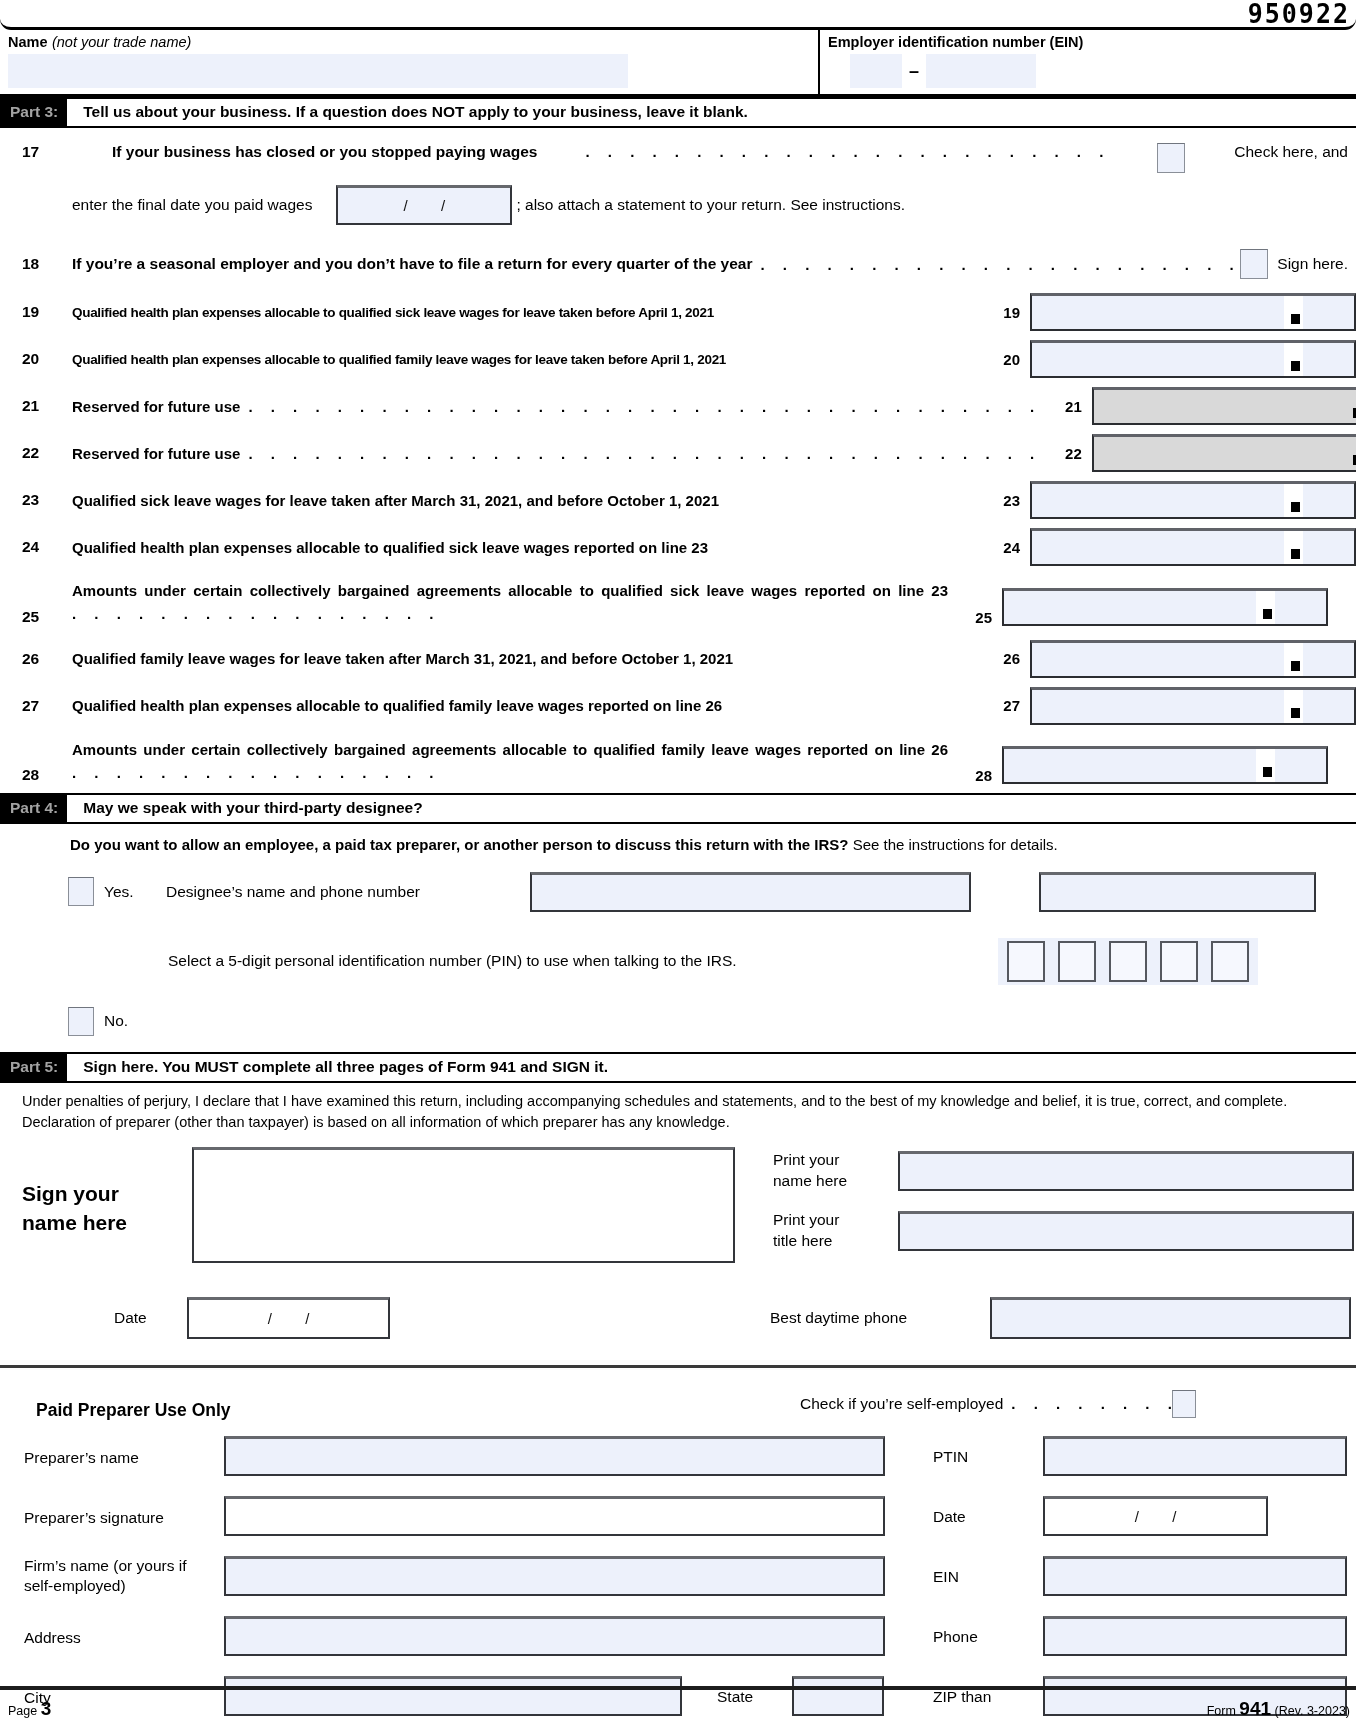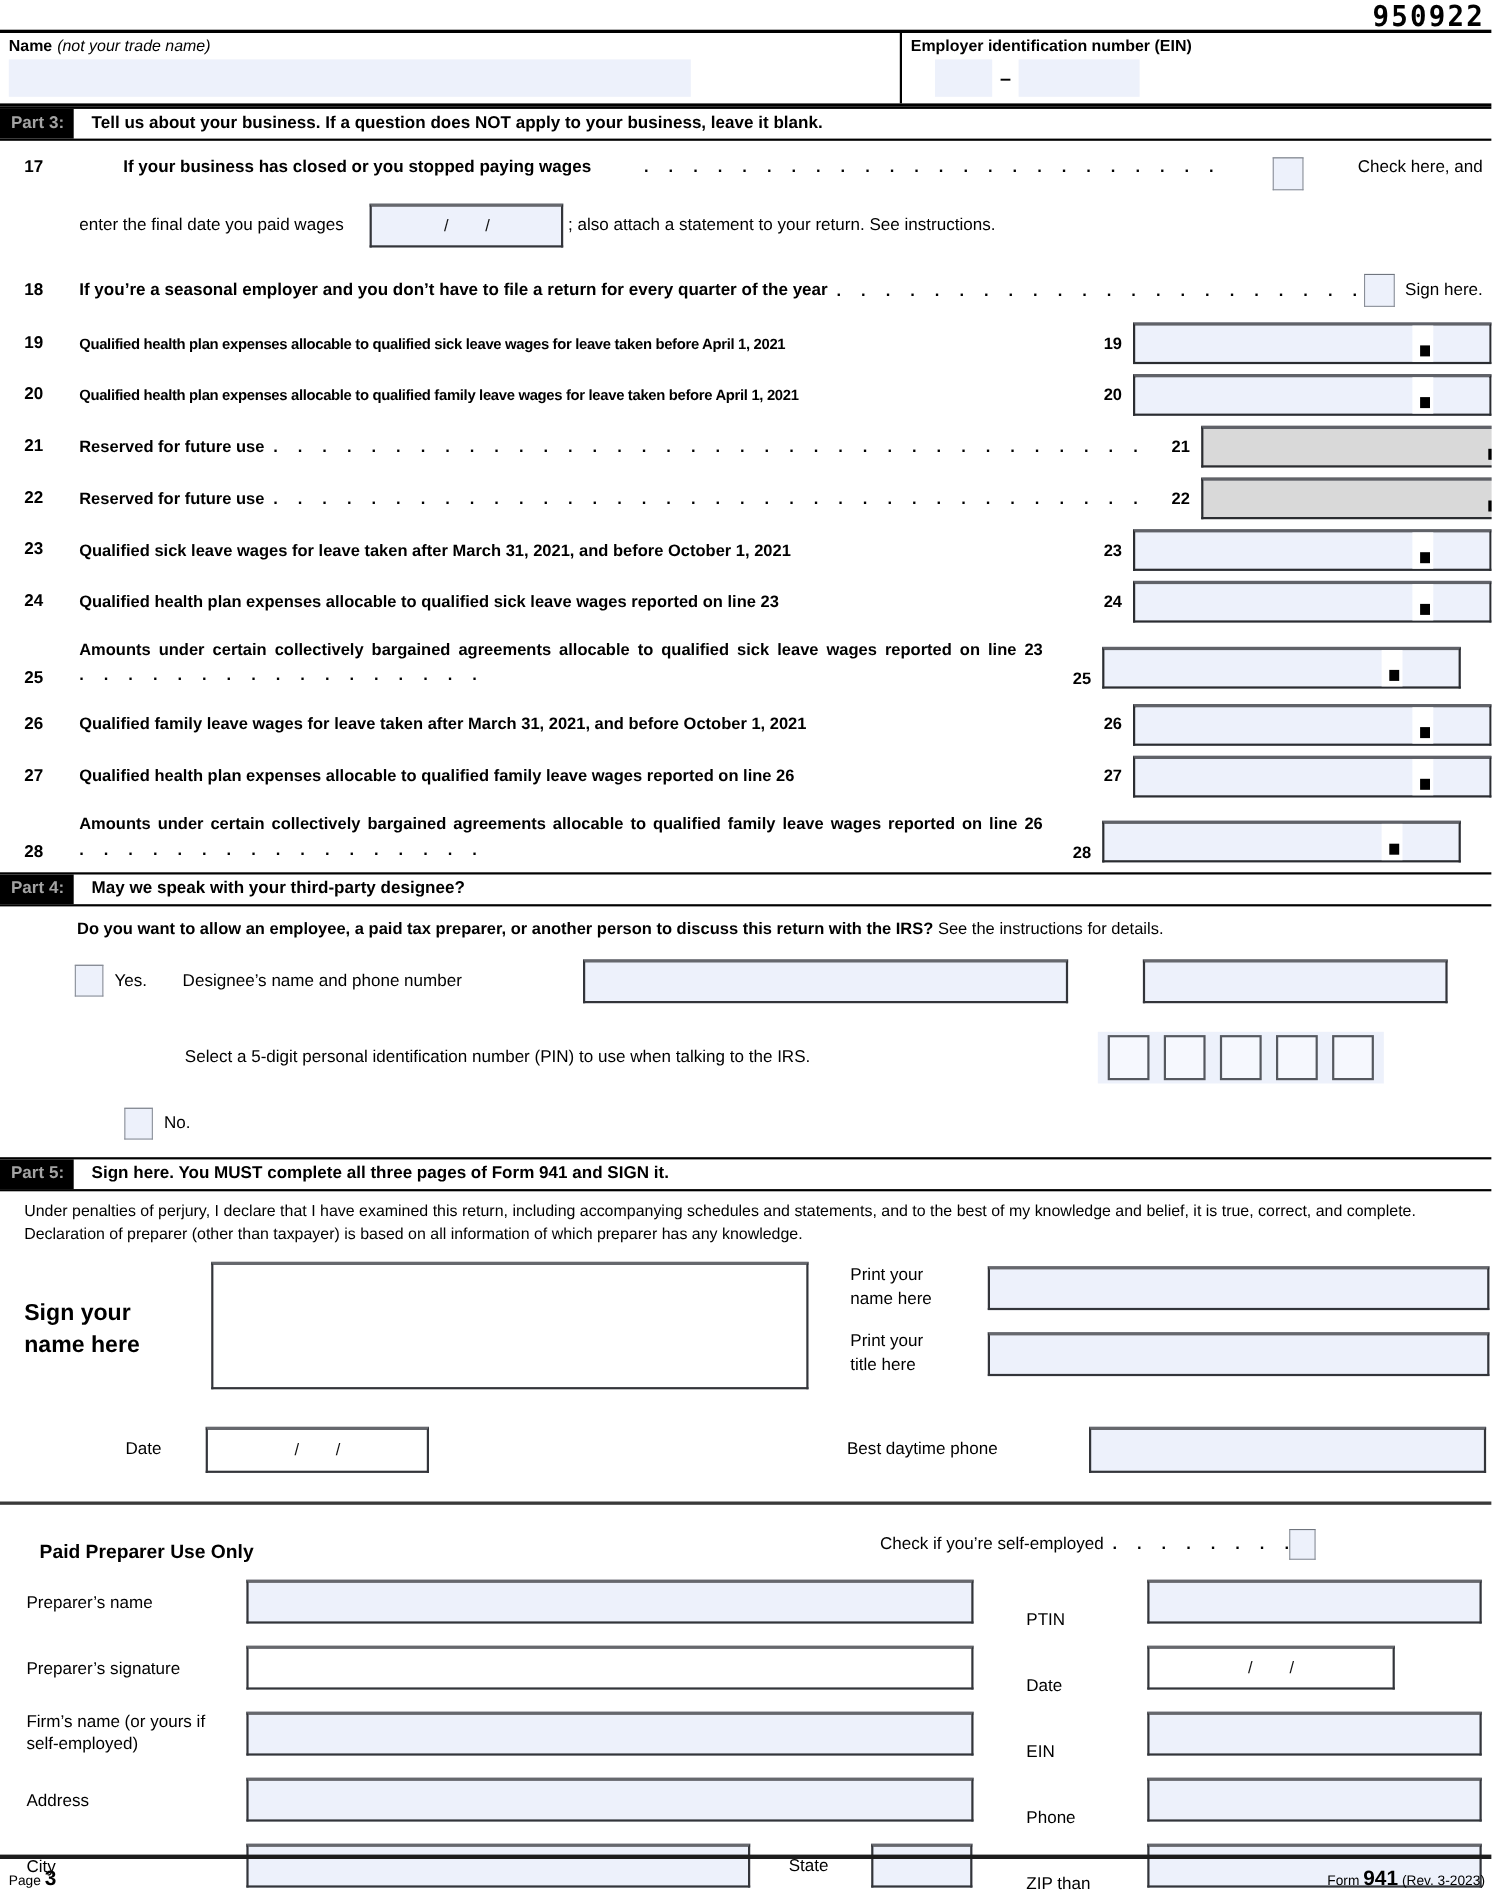--- a/index.html
+++ b/index.html
@@ -2,21 +2,21 @@
 <html><head>
 <meta charset="utf-8">
 <style>
   * { margin:0; padding:0; box-sizing:border-box; }
   body { background:#fff; }
   .page {
     width:1356px; height:1730px; margin:0 auto; background:#fff; color:#000;
     font-family:"Liberation Sans", sans-serif; position:relative; overflow:hidden;
   }
   
-  .topcode-row { height:30px; position:relative; border-bottom:3px solid #000; }
+  .topcode-row { height:30px; position:relative; border-bottom:3px solid #000;border-radius:11px; }
   .doccode {
     position:absolute; right:6px; top:0; font-family:"DejaVu Sans Mono", monospace;
     font-size:25px; font-weight:bold; letter-spacing:2px; transform:scaleY(1.05);
   }
   
   .idrow { display:flex; border-bottom:3px solid #000; }
   .idrow .namecell { width:818px; padding:3px 0 6px 8px; }
   .idrow .eincell { flex:1; border-left:2px solid #000; padding:3px 0 6px 8px; }
   .lab14 { font-size:14.5px; font-weight:bold; }
   .note-italic { font-size:14.5px; font-style:italic; font-weight:normal; }
@@ -65,21 +65,21 @@
   .p4intro { padding:10px 0 0 70px; font-size:15px; width:1230px; line-height:1.45; }
   .p4yes { display:flex; align-items:center; padding-left:68px; margin-top:16px; }
   .p4yes .yeslab { font-size:15.5px; padding-left:10px; width:72px; }
   .p4yes .destext { font-size:15.5px; width:330px; }
   .des-name { width:441px; height:40px; margin-left:34px; }
   .des-phone { width:277px; height:40px; margin-left:68px; }
   .pinrow { display:flex; align-items:center; padding-left:168px; margin-top:26px; }
   .pintext { font-size:15.5px; width:800px; }
   .pinband { display:flex; gap:13px; background:#edf1fb; padding:3px 9px; margin-left:30px; }
   .pinbox { width:38px; height:41px; background:#f6f8fe; border:2px solid #55585f; }
-  .p4no { display:flex; align-items:center; padding-left:68px; margin-top:22px;margin-left:45px; }
+  .p4no { display:flex; align-items:center; padding-left:68px; margin-top:22px; }
   .p4no .nolab { font-size:15.5px; padding-left:10px; }
   
   .decl { padding:8px 10px 0 22px; font-size:14.5px; line-height:1.45; width:1345px; }
   .sigzone { position:relative; height:128px; margin-top:14px; }
   .signlab { position:absolute; left:22px; top:32px; font-size:21px; font-weight:bold; line-height:1.4; }
   .sigbox { position:absolute; left:192px; top:0; width:543px; height:116px; }
   .plab { position:absolute; font-size:15.5px; line-height:1.4; }
   .pn-lab { left:773px; top:2px; }
   .pt-lab { left:773px; top:62px; }
   .pn-in { position:absolute; left:898px; top:4px; width:456px; height:40px; }
@@ -93,21 +93,21 @@
   .prepdiv { border-top:3px solid #3a3a3a; margin-top:22px; }
   .prephead { position:relative; height:46px; margin-top:16px; }
   .preptitle { position:absolute; left:36px; top:16px; font-size:17.5px; font-weight:bold; }
   .selfrow { position:absolute; left:800px; top:6px; width:396px; display:flex; align-items:center; }
   .selfrow .selflab { font-size:15.5px; flex:none; }
   .selfrow .cb { width:24px; height:28px; }
   .prow { position:relative; height:60px; }
   .flab { position:absolute; left:24px; font-size:15.5px; line-height:1.3; top:18px; }
   .flab.twol { top:6px; width:178px; }
   .fin { position:absolute; left:224px; top:6px; width:661px; height:40px; }
-  .rlab { position:absolute; left:933px; top:18px; font-size:15.5px;margin-top:16px; }
+  .rlab { position:absolute; left:933px; top:18px; font-size:15.5px; }
   .rin { position:absolute; left:1043px; top:6px; width:304px; height:40px; }
   .rdate { position:absolute; left:1043px; top:6px; width:225px; height:40px; }
   .cityin { position:absolute; left:224px; top:6px; width:458px; height:40px; }
   .statelab { position:absolute; left:717px; top:18px; font-size:15.5px; }
   .statein { position:absolute; left:792px; top:6px; width:92px; height:40px; }
   
   .footer { position:absolute; left:0; right:0; bottom:0; height:44px; border-top:4px solid #1d1d1d; }
   .pageleft { position:absolute; left:8px; top:8px; font-size:12.5px; }
   .pageleft b { font-size:19px; }
   .formright { position:absolute; right:6px; top:8px; font-size:12.5px; }

